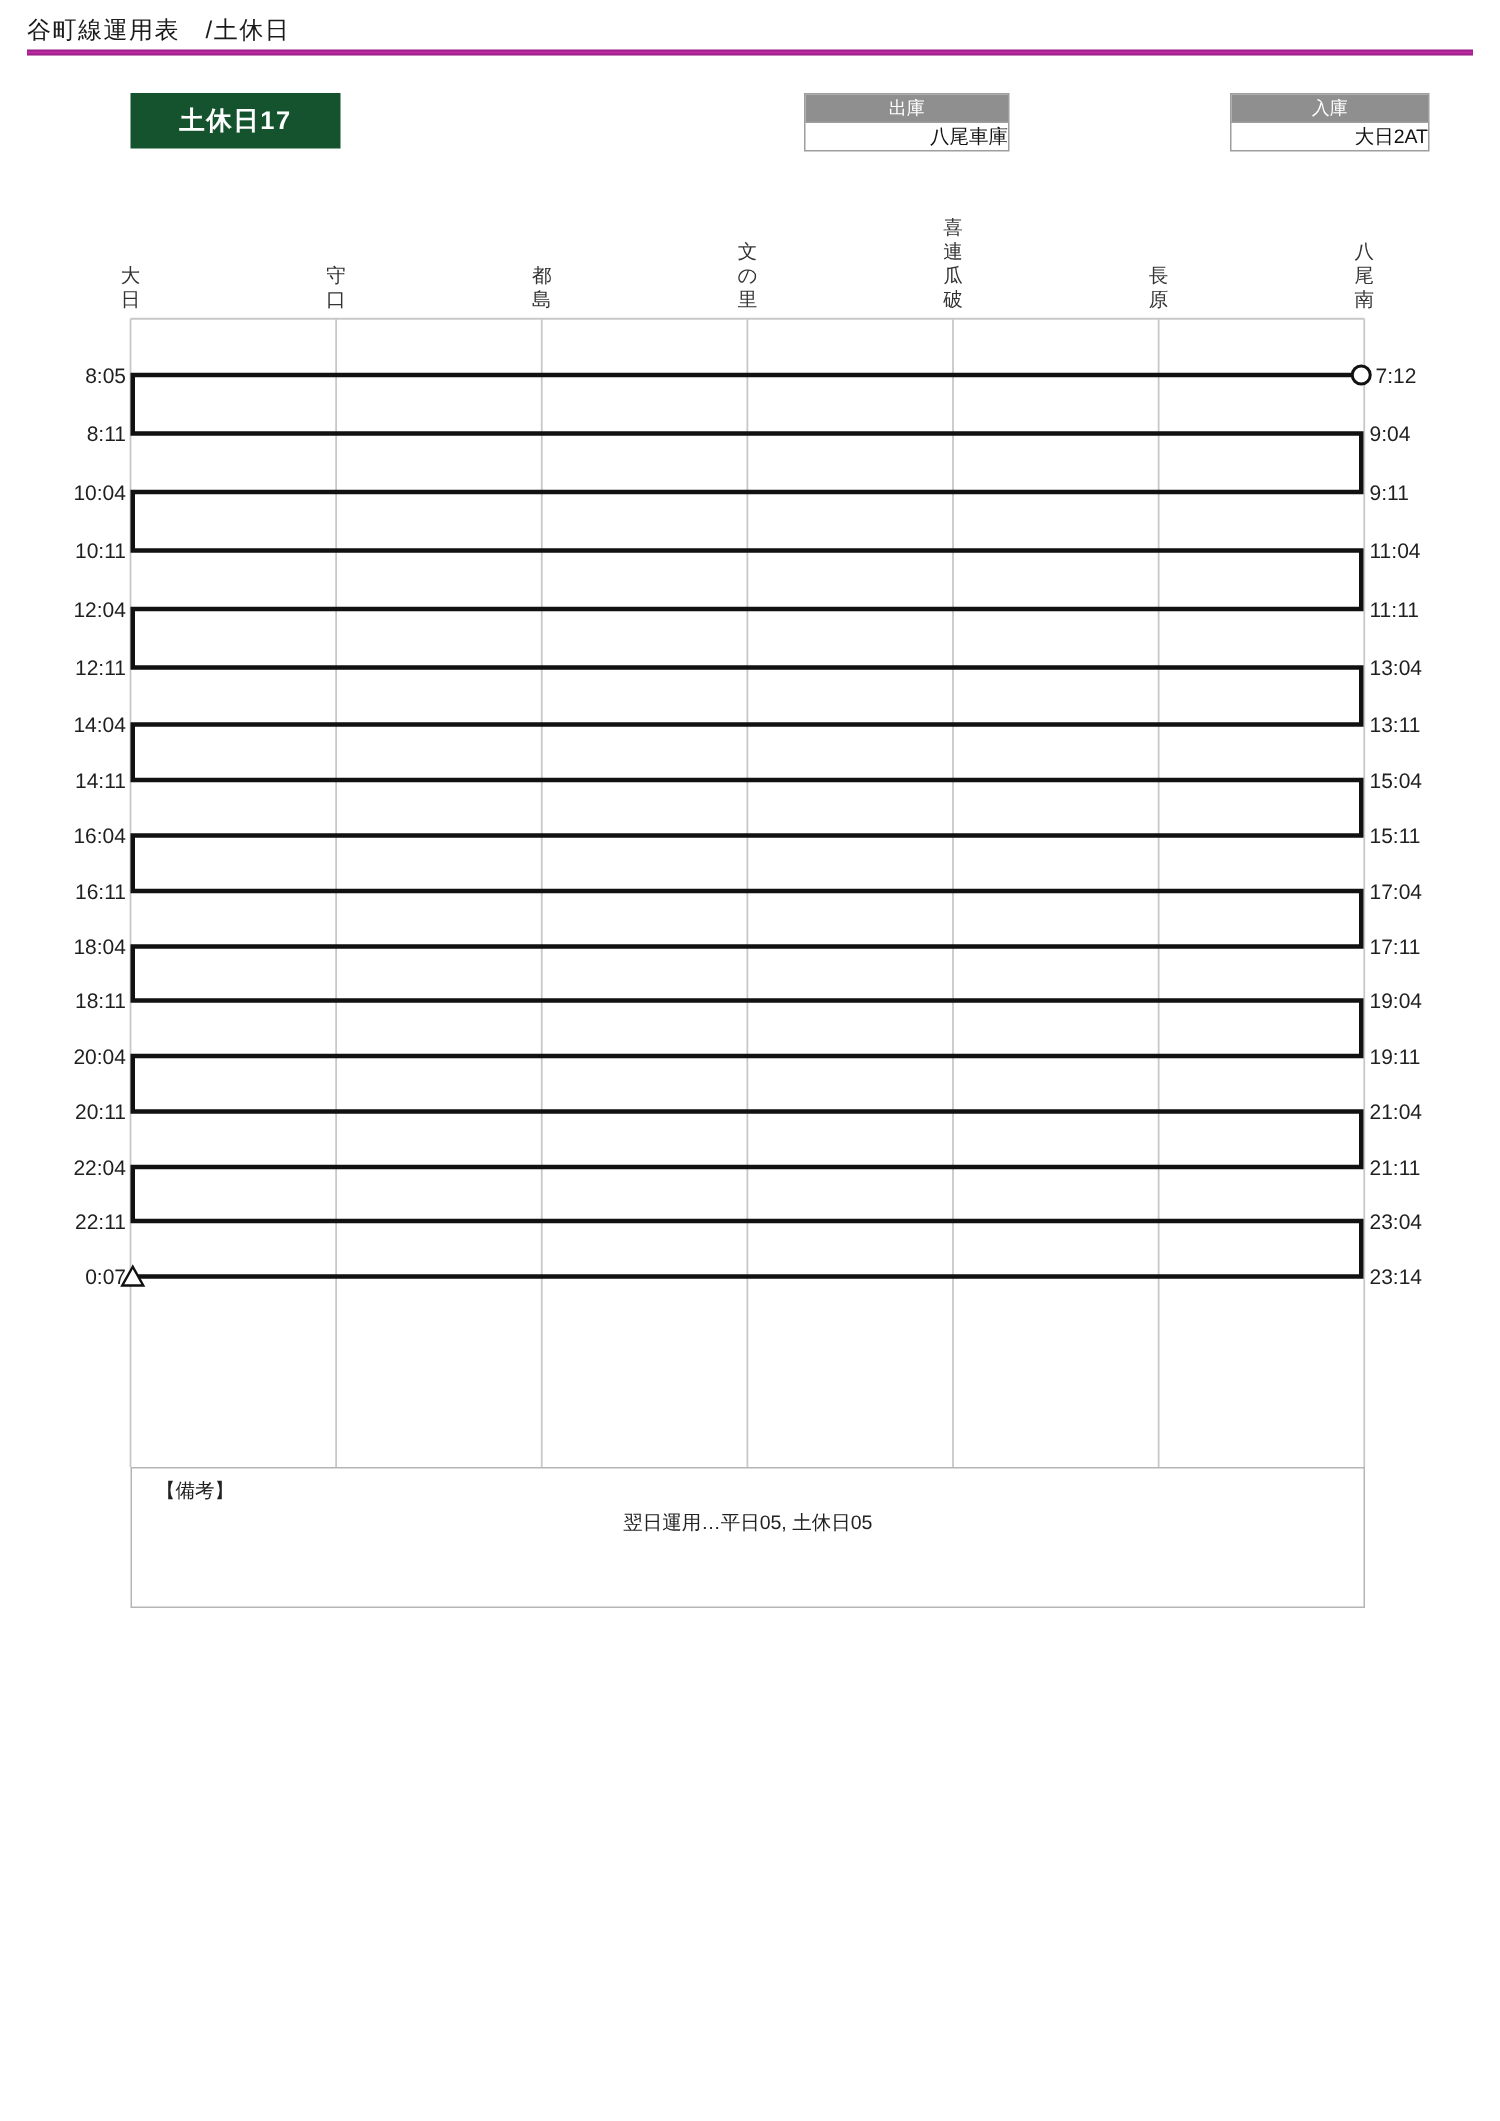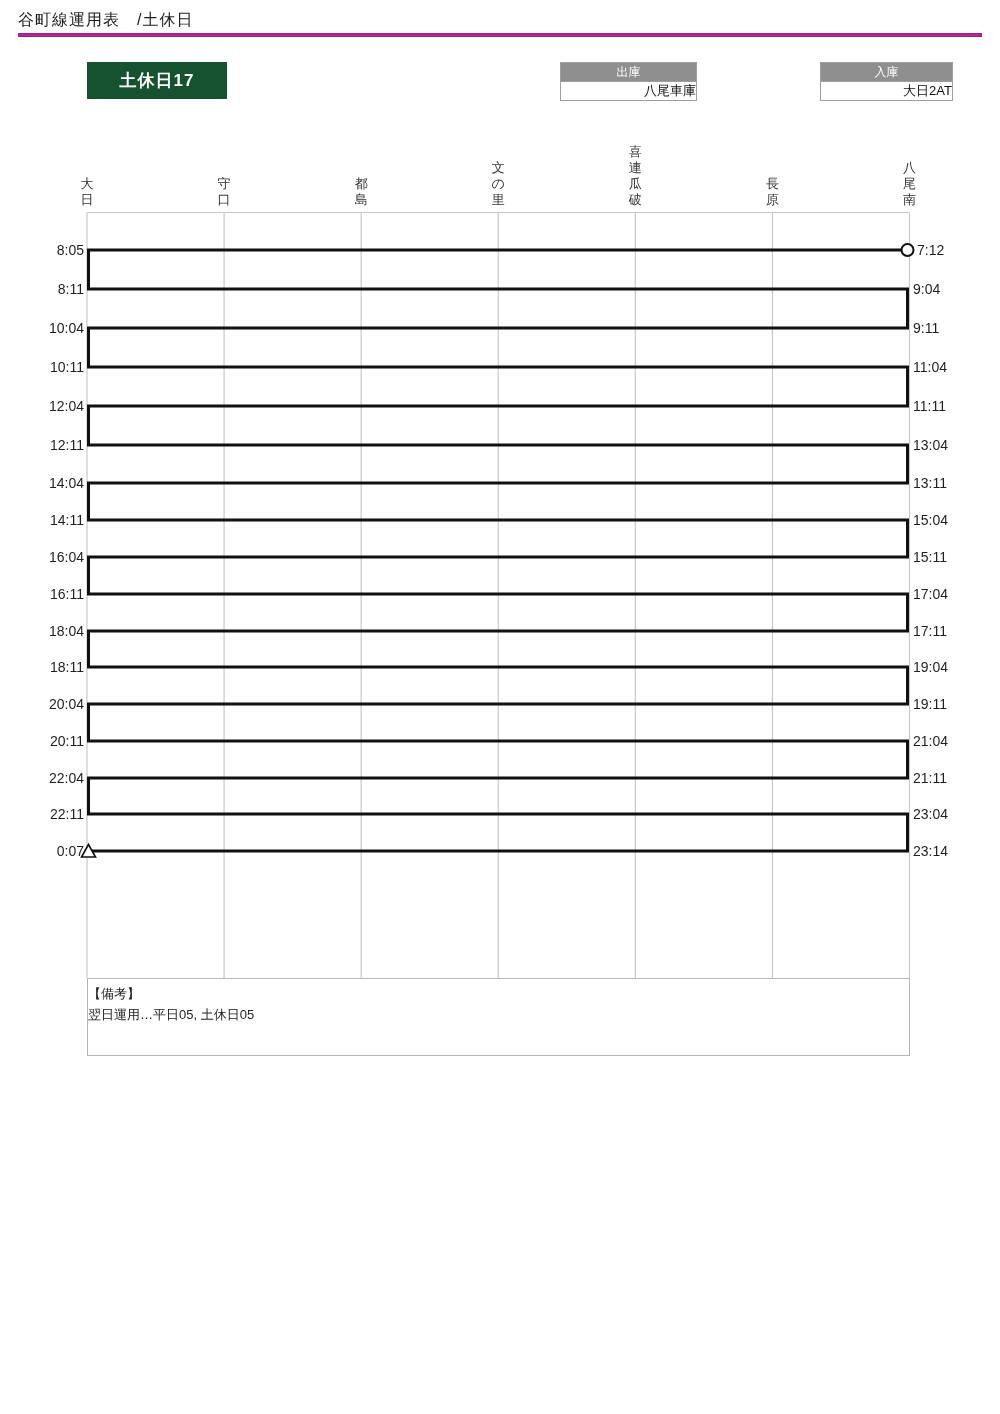--- a/index.html
+++ b/index.html
@@ -17,36 +17,36 @@
   }
   .badge{
     position:absolute;left:87px;top:62px;width:140px;height:37px;
     background:#14532d;color:#ffffff;font-size:17px;font-weight:bold;
     text-align:center;line-height:37px;letter-spacing:1px;
   }
   .depot{
     position:absolute;top:62px;border:1px solid #9e9e9e;box-sizing:border-box;
     background:#ffffff;
   }
-  .depot-out{left:560px;width:137px;}
+  .depot-out{left:536px;width:137px;}
   .depot-in{left:820px;width:133px;}
   .depot-head{
     height:18px;line-height:18px;background:#8f8f8f;color:#ffffff;
     font-size:12px;text-align:center;border-bottom:1px solid #9e9e9e;
   }
   .depot-body{
     height:18px;line-height:18px;font-size:13px;color:#111111;text-align:right;
   }
   .diagram-svg{position:absolute;left:0;top:0;}
   .remarks{
-    position:absolute;left:87px;top:978px;width:823px;height:78px;
-    border:1px solid #b5b5b5;box-sizing:border-box;padding:5px 0;
+    position:absolute;left:87px;top:978px;width:823px;height:94px;
+    border:1px solid #b5b5b5;box-sizing:border-box;padding:5px 16px;
   }
   .remarks-title{font-size:13px;color:#222222;line-height:20px;}
-  .remarks-text{font-size:13px;color:#222222;line-height:22px;}
+  .remarks-text{font-size:13px;color:#222222;line-height:22px;text-align:center;}
 </style>
 </head>
 <body>
 
 <div class="page">
 
   <div class="title">谷町線運用表　/土休日</div>
   <div class="title-rule"></div>
 
   <div class="badge">土休日17</div>

